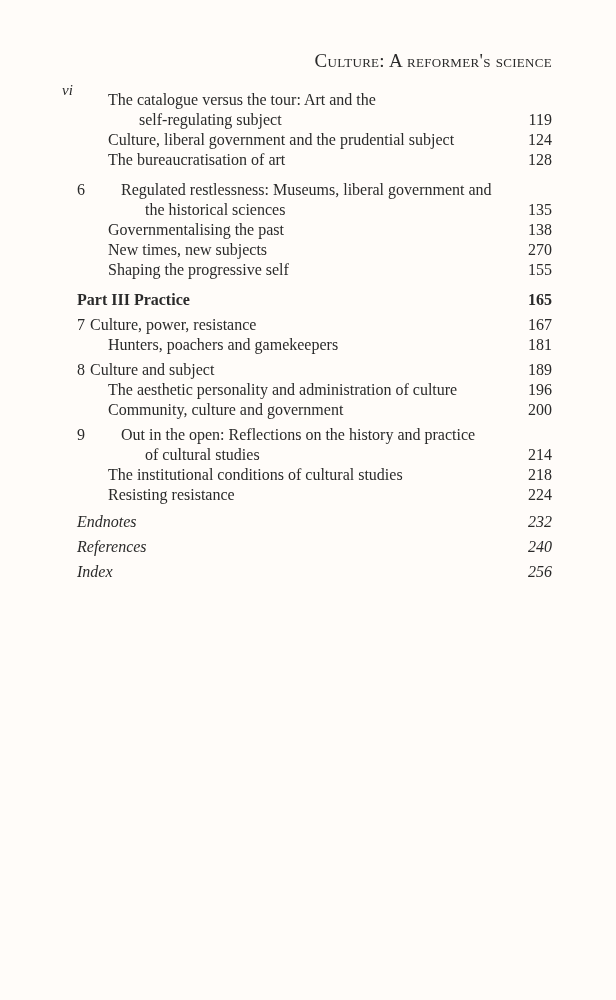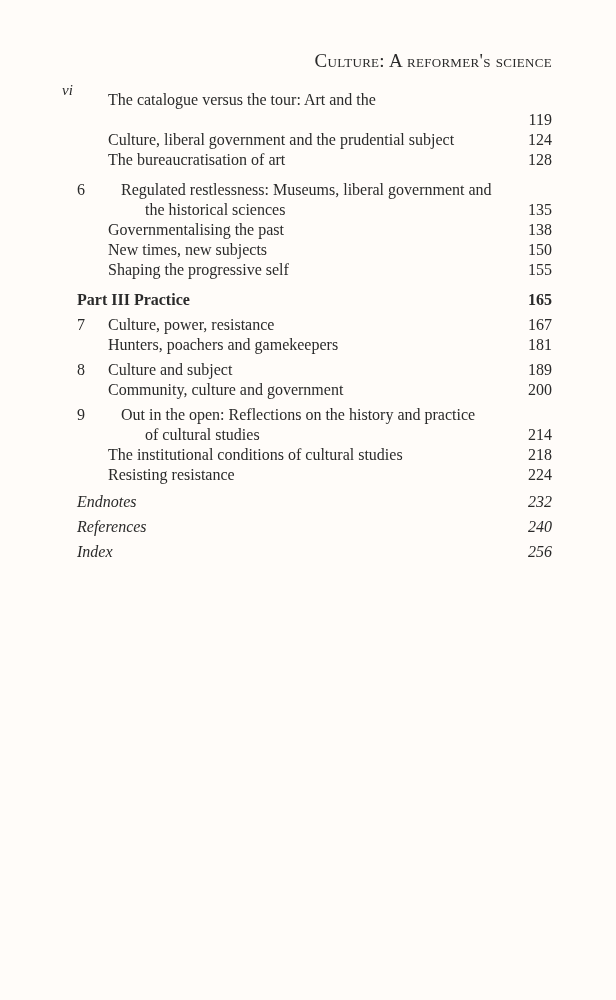--- a/index.html
+++ b/index.html
@@ -20,40 +20,41 @@
   }
   .toc { position: absolute; top: 90px; left: 62px; width: 490px; }
   .row { position: relative; font-size: 16px; line-height: 20px; height: 20px; margin-left: 15px; }
   .row .num { position: absolute; left: 0; }
   .row .text { position: absolute; white-space: nowrap; }
   .row .page { position: absolute; right: 0; }
   .t-ind1 { left: 31px; }
   .t-ind2 { left: 62px; }
   .t-ch { left: 44px; }
   .t-ch-cont { left: 68px; }
-  .t-ch7 { left: 31px; }
+  .t-ch7 { left: 13px; }
   .t-left { left: 0; }
   .bold { font-weight: bold; }
   .italic { font-style: italic; }
   .gap { height: 10px; }
   .gap-sm { height: 5px; }
 </style>
 </head>
 <body>
 
 <div class="header">
   <span class="folio">vi</span>
   <span class="running-title">Culture: A reformer's science</span>
 </div>
 
 <div class="toc">
   <div class="row">
     <span class="text t-ind1">The catalogue versus the tour: Art and the</span>
   </div>
   <div class="row">
+    <span class="text t-ind2">self-regulating subject</span>
     <span class="page">119</span>
   </div>
   <div class="row">
     <span class="text t-ind1">Culture, liberal government and the prudential subject</span>
     <span class="page">124</span>
   </div>
   <div class="row">
     <span class="text t-ind1">The bureaucratisation of art</span>
     <span class="page">128</span>
   </div>
@@ -66,21 +67,21 @@
   <div class="row">
     <span class="text t-ch-cont">the historical sciences</span>
     <span class="page">135</span>
   </div>
   <div class="row">
     <span class="text t-ind1">Governmentalising the past</span>
     <span class="page">138</span>
   </div>
   <div class="row">
     <span class="text t-ind1">New times, new subjects</span>
-    <span class="page">150</span>
+    <span class="page">270</span>
   </div>
   <div class="row">
     <span class="text t-ind1">Shaping the progressive self</span>
     <span class="page">155</span>
   </div>
 
   <div class="gap"></div>
   <div class="row bold">
     <span class="text t-left">Part III Practice</span>
     <span class="page" style="font-weight:bold">165</span>
@@ -95,20 +96,24 @@
   <div class="row">
     <span class="text t-ind1">Hunters, poachers and gamekeepers</span>
     <span class="page">181</span>
   </div>
 
   <div class="gap-sm"></div>
   <div class="row">
     <span class="num">8</span>
     <span class="text t-ch7">Culture and subject</span>
     <span class="page">189</span>
+  </div>
+  <div class="row">
+    <span class="text t-ind1">The aesthetic personality and administration of culture</span>
+    <span class="page">196</span>
   </div>
   <div class="row">
     <span class="text t-ind1">Community, culture and government</span>
     <span class="page">200</span>
   </div>
 
   <div class="gap-sm"></div>
   <div class="row">
     <span class="num">9</span>
     <span class="text t-ch">Out in the open: Reflections on the history and practice</span>

